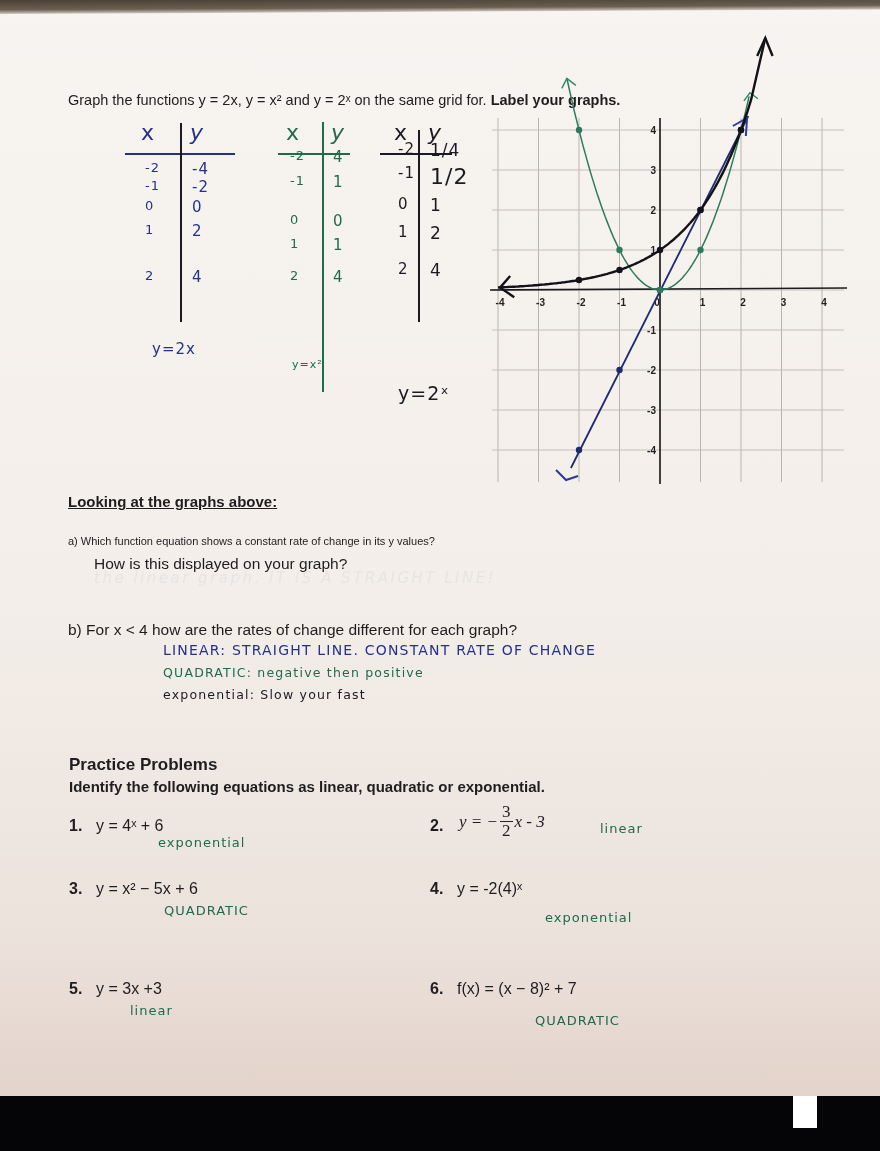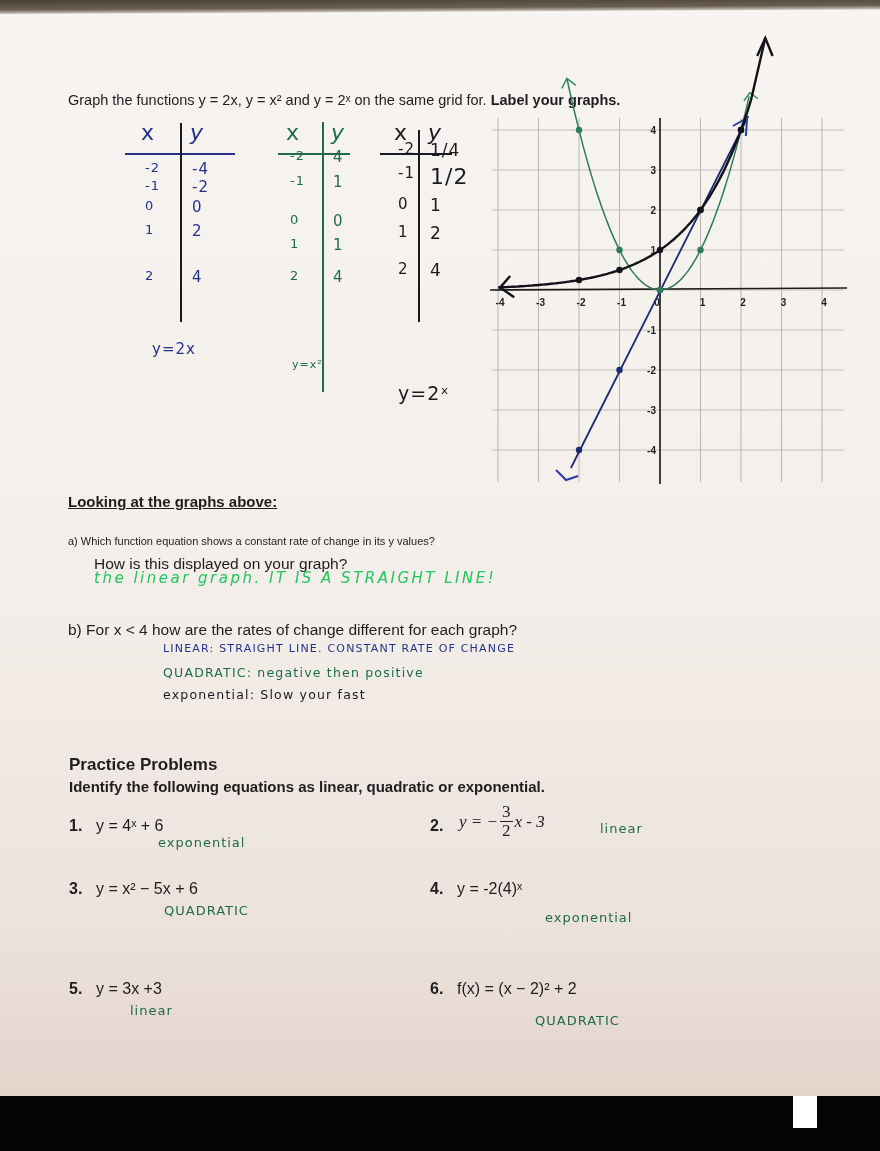--- a/index.html
+++ b/index.html
@@ -13,21 +13,21 @@
     background: linear-gradient(180deg, #f7f4f1 0%, #f3eee9 55%, #ece2dc 85%, #e3d3cb 100%);
   }
   .topstrip {
     position: absolute; left: 0; top: 0; width: 880px; height: 14px;
     background: linear-gradient(180deg, #4a4036 0%, #6b5f52 70%, #cfc8c0 100%);
     transform: skewY(-0.3deg); transform-origin: left top;
   }
   .abs { position: absolute; white-space: nowrap; }
   .print { color: #1f1d1f; font-family: "Liberation Sans", sans-serif; }
   .hand { font-family: "DejaVu Sans", sans-serif; font-style: italic; letter-spacing: 1px; }
-  .dark { color: #22c55e; }
+  .dark { color: #e5e5e5; }
   .bold { font-weight: bold; }
   .ul { text-decoration: underline; }
   .hand-table-line { position: absolute; background: #1a1a22; }
   .blink { position: absolute; background: #ffffff; }
 </style>
 </head>
 <body>
 
 <div class="paper"></div>
 <div class="topstrip"></div>
@@ -186,21 +186,21 @@
   </svg>
 
 <div class="abs print bold ul" style="left:68px;top:493px;font-size:15px;">Looking at the graphs above:</div>
 
 <div class="abs print" style="left:68px;top:535px;font-size:11px;">a)  Which function equation shows a constant rate of change in its y values?</div>
 <div class="abs print" style="left:94px;top:555px;font-size:15.5px;">How is this displayed on your graph?</div>
 <div class="abs hand dark" style="left:94px;top:569px;font-size:15px;letter-spacing:2.5px;">the linear graph. IT IS A STRAIGHT LINE!</div>
 
 <div class="abs print" style="left:68px;top:621px;font-size:15.5px;">b)  For x &lt; 4 how are the rates of change different for each graph?</div>
 <div id="banswers">
-    <div class="abs hand" style="left:163px;top:642px;font-size:11px;color:#23318a;font-style:normal;letter-spacing:1.2px;text-align:center;">LINEAR: STRAIGHT   LINE. CONSTANT   RATE  OF  CHANGE</div>
+    <div class="abs hand" style="left:163px;top:642px;font-size:14px;color:#23318a;font-style:normal;letter-spacing:1.2px;text-align:center;">LINEAR: STRAIGHT   LINE. CONSTANT   RATE  OF  CHANGE</div>
     <div class="abs hand" style="left:163px;top:665px;font-size:12.5px;color:#1f6b4a;font-style:normal;letter-spacing:1.2px;">QUADRATIC: negative  then  positive</div>
     <div class="abs hand" style="left:163px;top:687px;font-size:12.5px;color:#1a1a22;font-style:normal;letter-spacing:1.2px;">exponential: Slow   your  fast</div>
   </div>
 
 <div class="abs print bold" style="left:69px;top:755px;font-size:17px;">Practice Problems</div>
 <div class="abs print bold" style="left:69px;top:778px;font-size:15px;">Identify the following equations as linear, quadratic or exponential.</div>
 
 <div id="problems">
     <div>
       <div class="abs print bold" style="left:69px;top:817px;font-size:16px;">1.</div>
@@ -229,18 +229,18 @@
       <div class="abs print" style="left:457px;top:880px;font-size:16px;">y = -2(4)ˣ</div>
       <div class="abs hand" style="left:545px;top:910px;font-size:13px;color:#1f6b4a;font-style:normal;letter-spacing:1px;">exponential</div>
     </div>
     <div>
       <div class="abs print bold" style="left:69px;top:980px;font-size:16px;">5.</div>
       <div class="abs print" style="left:96px;top:980px;font-size:16px;">y = 3x +3</div>
       <div class="abs hand" style="left:130px;top:1003px;font-size:13px;color:#1f6b4a;font-style:normal;letter-spacing:1px;">linear</div>
     </div>
     <div>
       <div class="abs print bold" style="left:430px;top:980px;font-size:16px;">6.</div>
-      <div class="abs print" style="left:457px;top:980px;font-size:16px;">f(x) = (x − 2)² + 2</div>
+      <div class="abs print" style="left:457px;top:980px;font-size:16px;">f(x) = (x − 8)² + 7</div>
       <div class="abs hand" style="left:535px;top:1013px;font-size:13px;color:#1f6b4a;font-style:normal;letter-spacing:1px;">QUADRATIC</div>
     </div>
   </div>
 
 <div class="blink" style="left:793px;top:1096px;width:24px;height:32px;"></div>
 
 </body></html>

